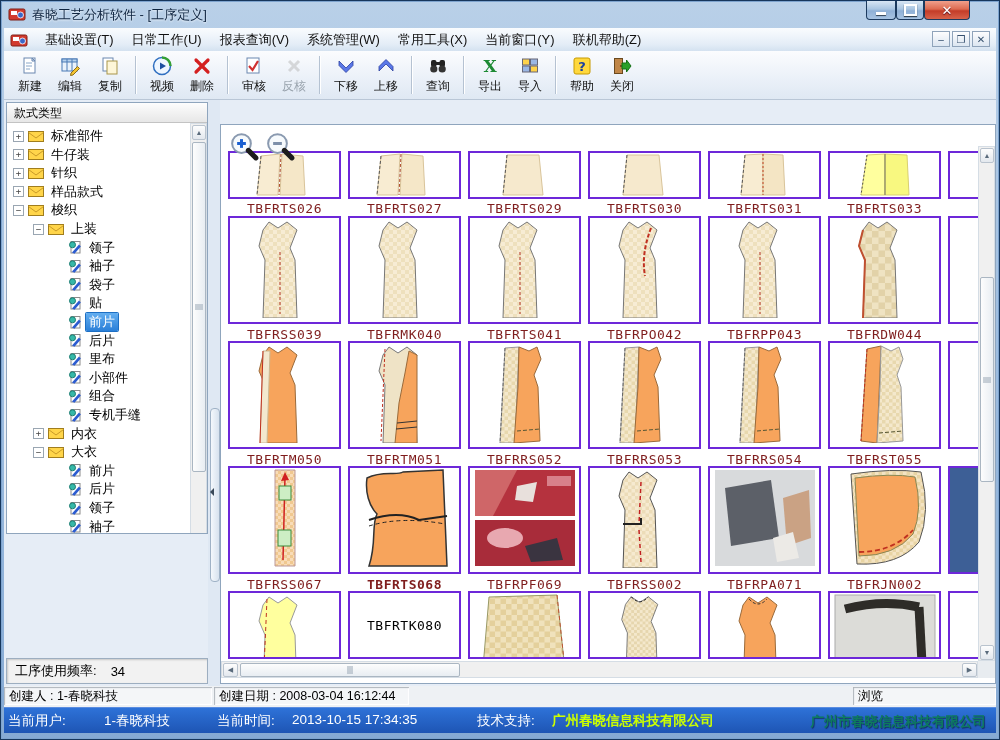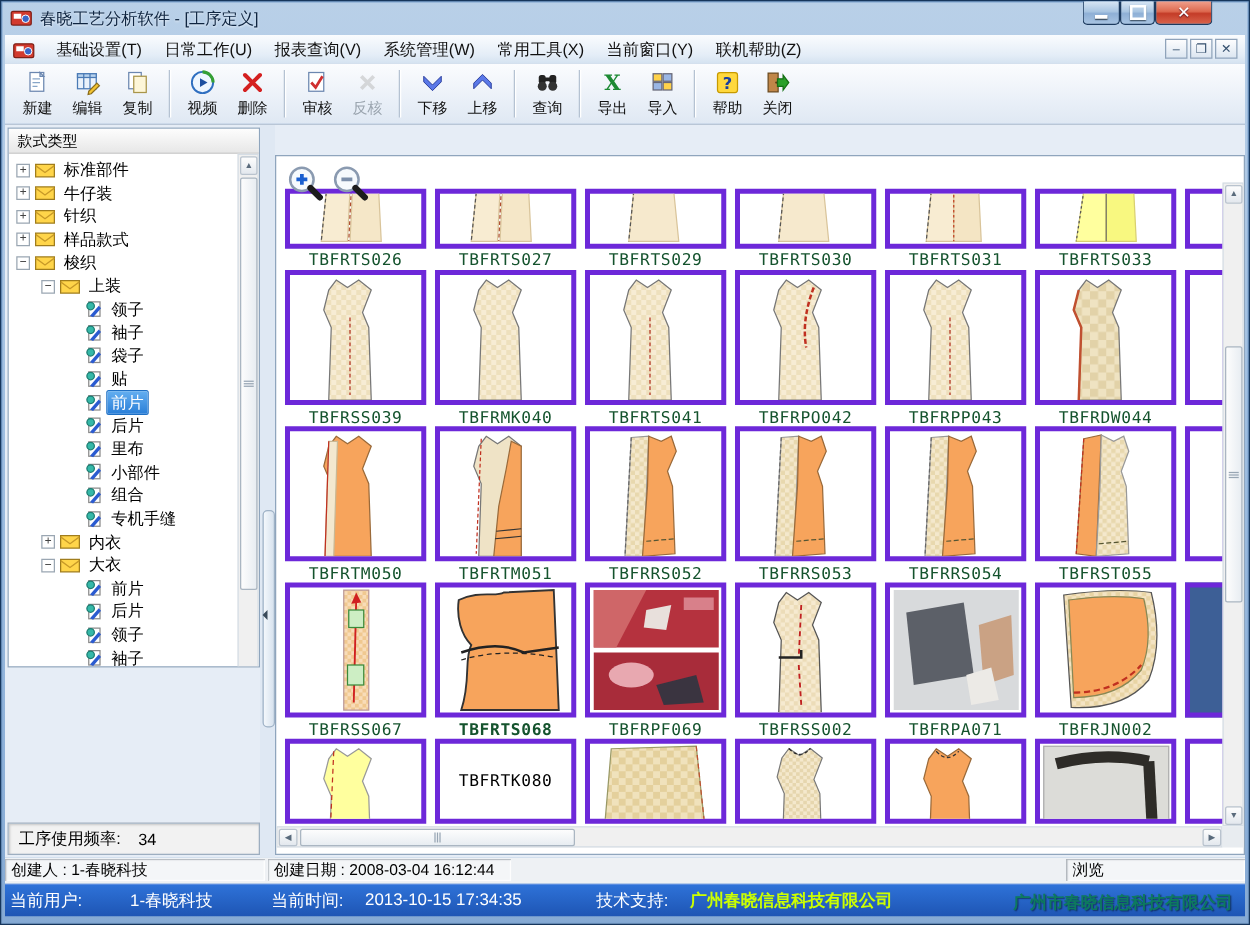--- a/index.html
+++ b/index.html
@@ -71,23 +71,23 @@
     background:linear-gradient(90deg,#f4f8fc,#d7e2ee);}
   #split-arrow{left:2px;top:388px;width:0;height:0;border-top:4px solid transparent;border-bottom:4px solid transparent;border-right:4px solid #3a4a5a;}
   
   #tabbar{left:216px;top:0;width:776px;height:24px;}
   .tab{position:absolute;border:1px solid #8fa5bd;border-bottom:none;border-radius:2px 2px 0 0;
     display:flex;align-items:center;justify-content:center;font-size:13px;box-sizing:border-box;}
   .tab.inactive{left:2px;top:3px;width:70px;height:21px;background:linear-gradient(180deg,#fdfdfe,#e7edf4);color:#111;}
   .tab.active{left:74px;top:1px;width:64px;height:23px;background:linear-gradient(180deg,#5cb0f8,#1f84e8);color:#fff;}
   #content-box{left:216px;top:24px;width:776px;height:560px;background:#fff;border:1px solid #8fa5bd;box-sizing:border-box;overflow:hidden;}
   .magbtn{position:absolute;width:30px;height:30px;}
-  .gcell{position:absolute;background:#fff;border:4px solid #6d28d9;box-sizing:border-box;overflow:hidden;
+  .gcell{position:absolute;background:#fff;border:2px solid #6d28d9;box-sizing:border-box;overflow:hidden;
     display:flex;align-items:flex-start;justify-content:center;}
-  .glabel{position:absolute;text-align:center;font:13px "DejaVu Sans Mono",monospace;color:#14532d;letter-spacing:.5px;}
+  .glabel{position:absolute;text-align:center;font:13px "DejaVu Sans Mono",monospace;color:#7f1d1d;letter-spacing:.5px;}
   .gtext{align-items:center;font:13px "DejaVu Sans Mono",monospace;color:#000;letter-spacing:.5px;}
   
   #sb1{left:4px;top:686px;width:992px;height:21px;background:#eef1f4;display:flex;align-items:stretch;}
   .sb1cell{position:absolute;top:1px;height:18px;background:#f4f6f8;box-shadow:inset 1px 1px 1px rgba(90,100,110,.45), inset -1px -1px 1px #fff;
     display:flex;align-items:center;padding-left:5px;box-sizing:border-box;font-size:12.5px;color:#000;white-space:nowrap;overflow:hidden;}
   #sb2{left:4px;top:707px;width:992px;height:25px;background:linear-gradient(180deg,#2e72d8 0%,#1e55b4 100%);
     border-top:1px solid #5a8ce0;color:#fff;}
   .sb2txt{position:absolute;top:4px;font-size:13.5px;white-space:nowrap;}
   .support-val{color:#ccff00;font-weight:bold;}
   .watermark{color:#0d7a5e;font-weight:bold;text-shadow:1px 1px 1px rgba(0,0,0,.45);}

